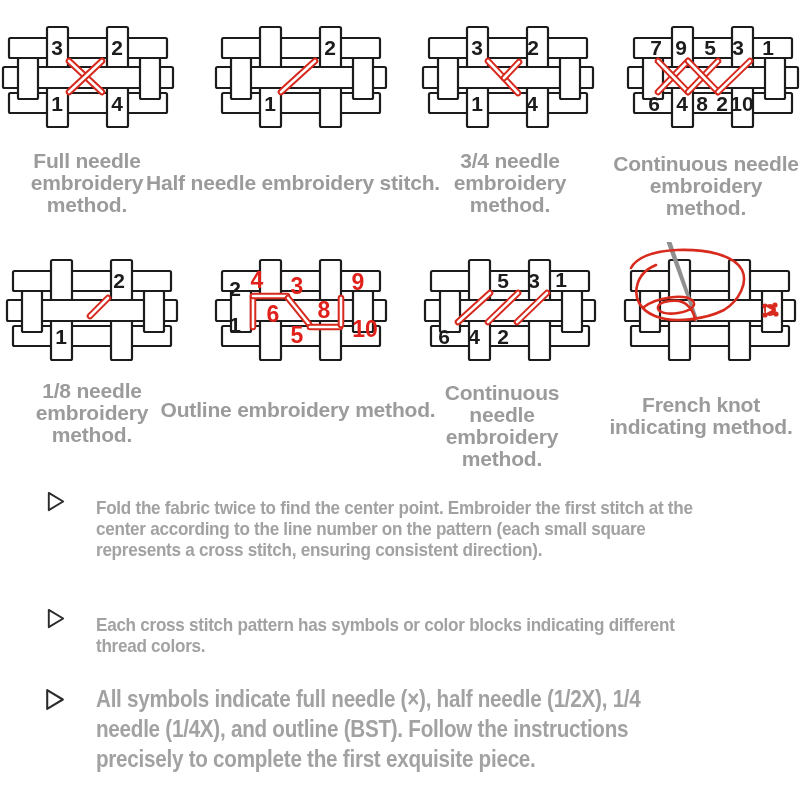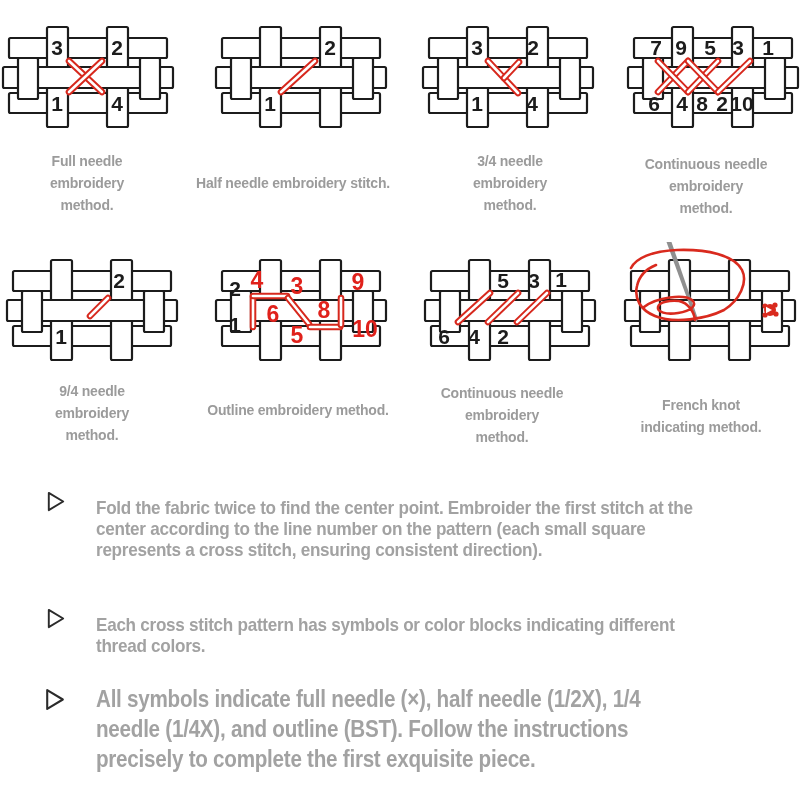--- a/index.html
+++ b/index.html
@@ -2,21 +2,21 @@
 <html><head>
 <meta charset="utf-8">
 <style>
   html,body{margin:0;padding:0;background:#ffffff;}
   body{width:800px;height:800px;position:relative;overflow:hidden;
        font-family:"Liberation Sans",sans-serif;}
   .canvas{position:absolute;inset:0;background:#ffffff;}
   .diagram{position:absolute;width:180px;height:142px;}
   .diagram svg{display:block;overflow:visible;}
   .caption{position:absolute;text-align:center;color:#9b9b9b;font-weight:700;
-           font-size:14px;line-height:22px;letter-spacing:-0.2px;white-space:pre-line;}
+           font-size:21px;line-height:22px;letter-spacing:-0.2px;white-space:pre-line;}
   .bullet-icon{position:absolute;}
   .bullet-text{position:absolute;color:#a2a2a2;font-weight:700;white-space:pre-line;
                transform-origin:0 0;letter-spacing:-0.3px;}
   .bullet-text.small{font-size:19px;line-height:21px;transform:scaleX(0.90);}
   .bullet-text.large{font-size:24px;line-height:30px;transform:scaleX(0.86);}
 </style>
 </head>
 <body>
 
 <div class="canvas">
@@ -133,21 +133,21 @@
           <rect x="18" y="33" width="20" height="41" rx="1.5" fill="#ffffff" stroke="#1c1c1c" stroke-width="2.2"></rect>
           <rect x="140" y="33" width="20" height="41" rx="1.5" fill="#ffffff" stroke="#1c1c1c" stroke-width="2.2"></rect>
           <g>
             <line x1="86" y1="58" x2="104" y2="40" stroke="#d7281d" stroke-width="6.6" stroke-linecap="round"></line>
             <line x1="86" y1="58" x2="104" y2="40" stroke="#ffffff" stroke-width="2.6" stroke-linecap="round"></line>
           </g>
           <text x="115" y="30" text-anchor="middle" font-family="&quot;Liberation Sans&quot;,sans-serif" font-weight="bold" font-size="21" fill="#1c1c1c">2</text>
           <text x="57" y="86" text-anchor="middle" font-family="&quot;Liberation Sans&quot;,sans-serif" font-weight="bold" font-size="21" fill="#1c1c1c">1</text>
         </svg>
       </div>
-      <div class="caption" style="left: 12px; top: 380px; width: 160px;">9/4 needle
+      <div class="caption" style="left: 12px; top: 380px; width: 160px;">1/8 needle
 embroidery
 method.</div>
       <div class="diagram" style="left: 213px; top: 236px;">
         <svg viewBox="0 -22 180 142" width="180" height="142">
           <rect x="9" y="13" width="158" height="20" rx="1.5" fill="#ffffff" stroke="#1c1c1c" stroke-width="2.2"></rect>
           <rect x="9" y="68" width="158" height="20" rx="1.5" fill="#ffffff" stroke="#1c1c1c" stroke-width="2.2"></rect>
           <rect x="47" y="2" width="21" height="100" rx="1.5" fill="#ffffff" stroke="#1c1c1c" stroke-width="2.2"></rect>
           <rect x="107" y="2" width="21" height="100" rx="1.5" fill="#ffffff" stroke="#1c1c1c" stroke-width="2.2"></rect>
           <rect x="3" y="42" width="170" height="21" rx="1.5" fill="#ffffff" stroke="#1c1c1c" stroke-width="2.2"></rect>
           <rect x="18" y="33" width="20" height="41" rx="1.5" fill="#ffffff" stroke="#1c1c1c" stroke-width="2.2"></rect>

